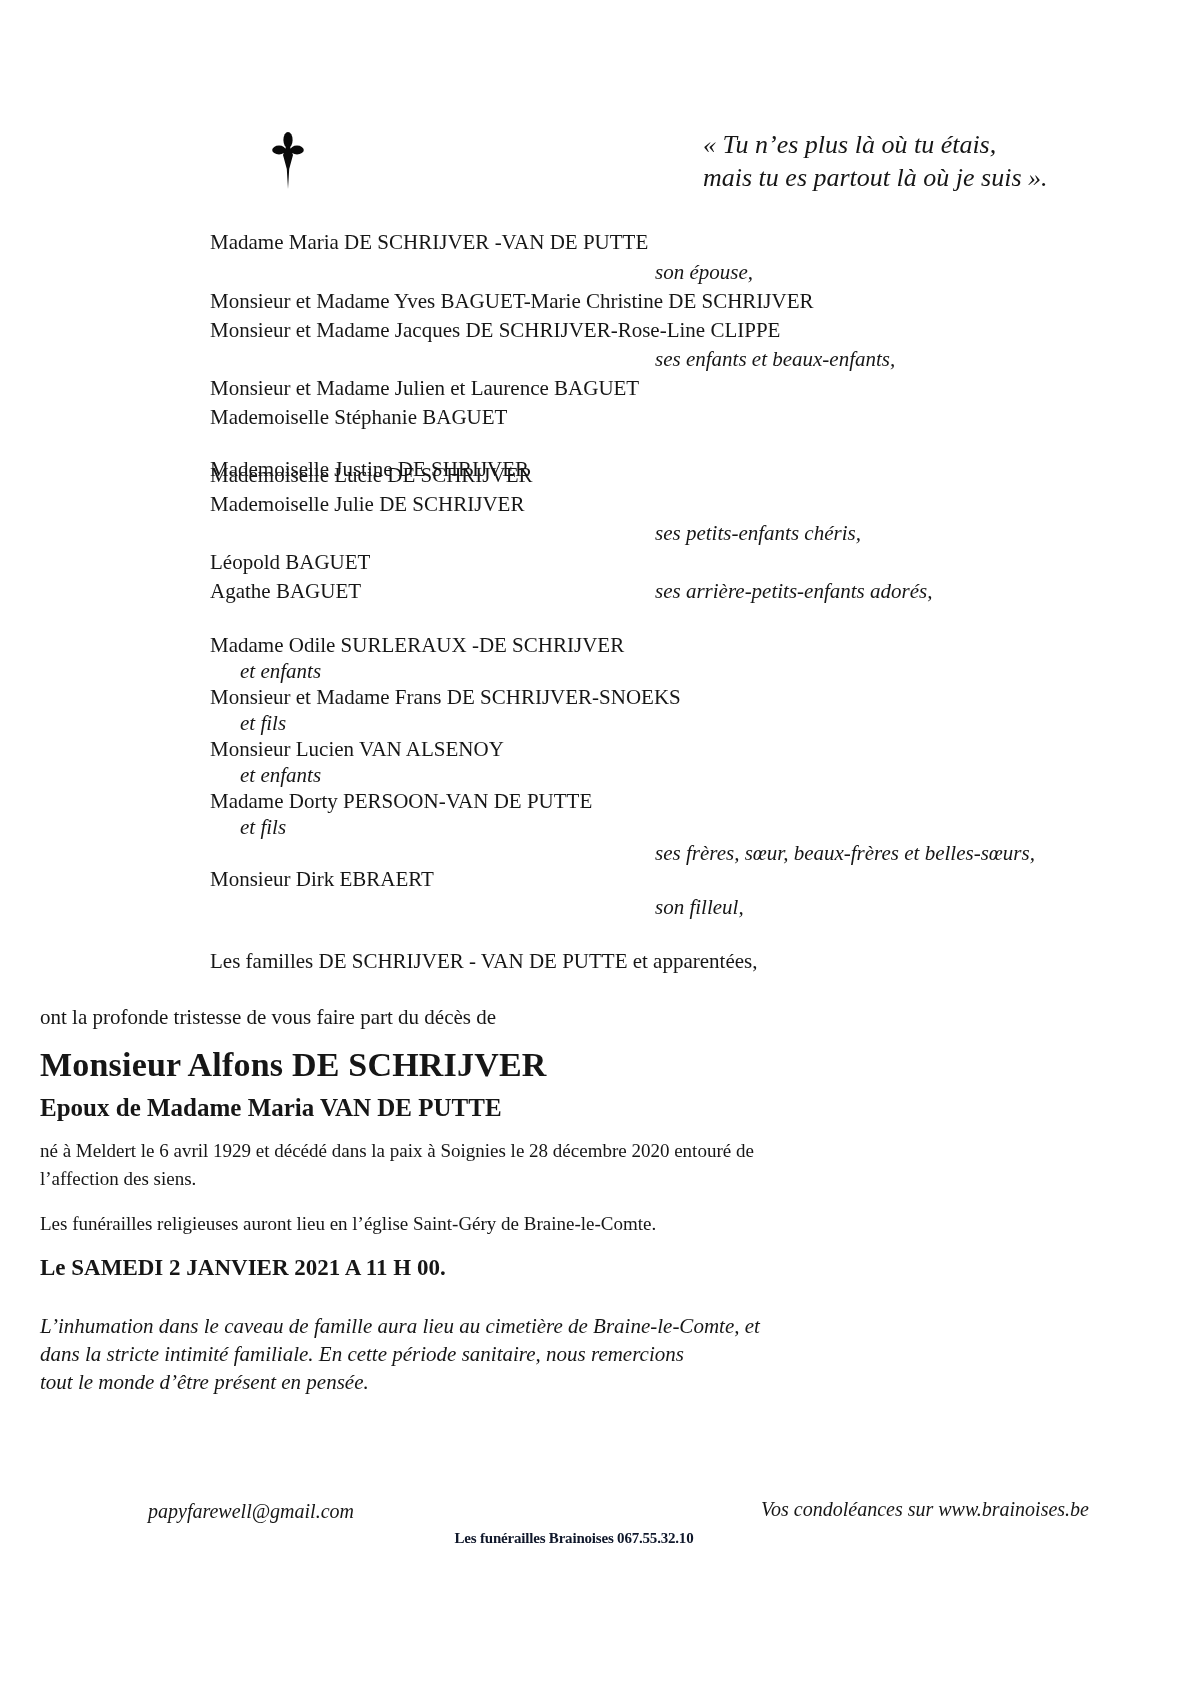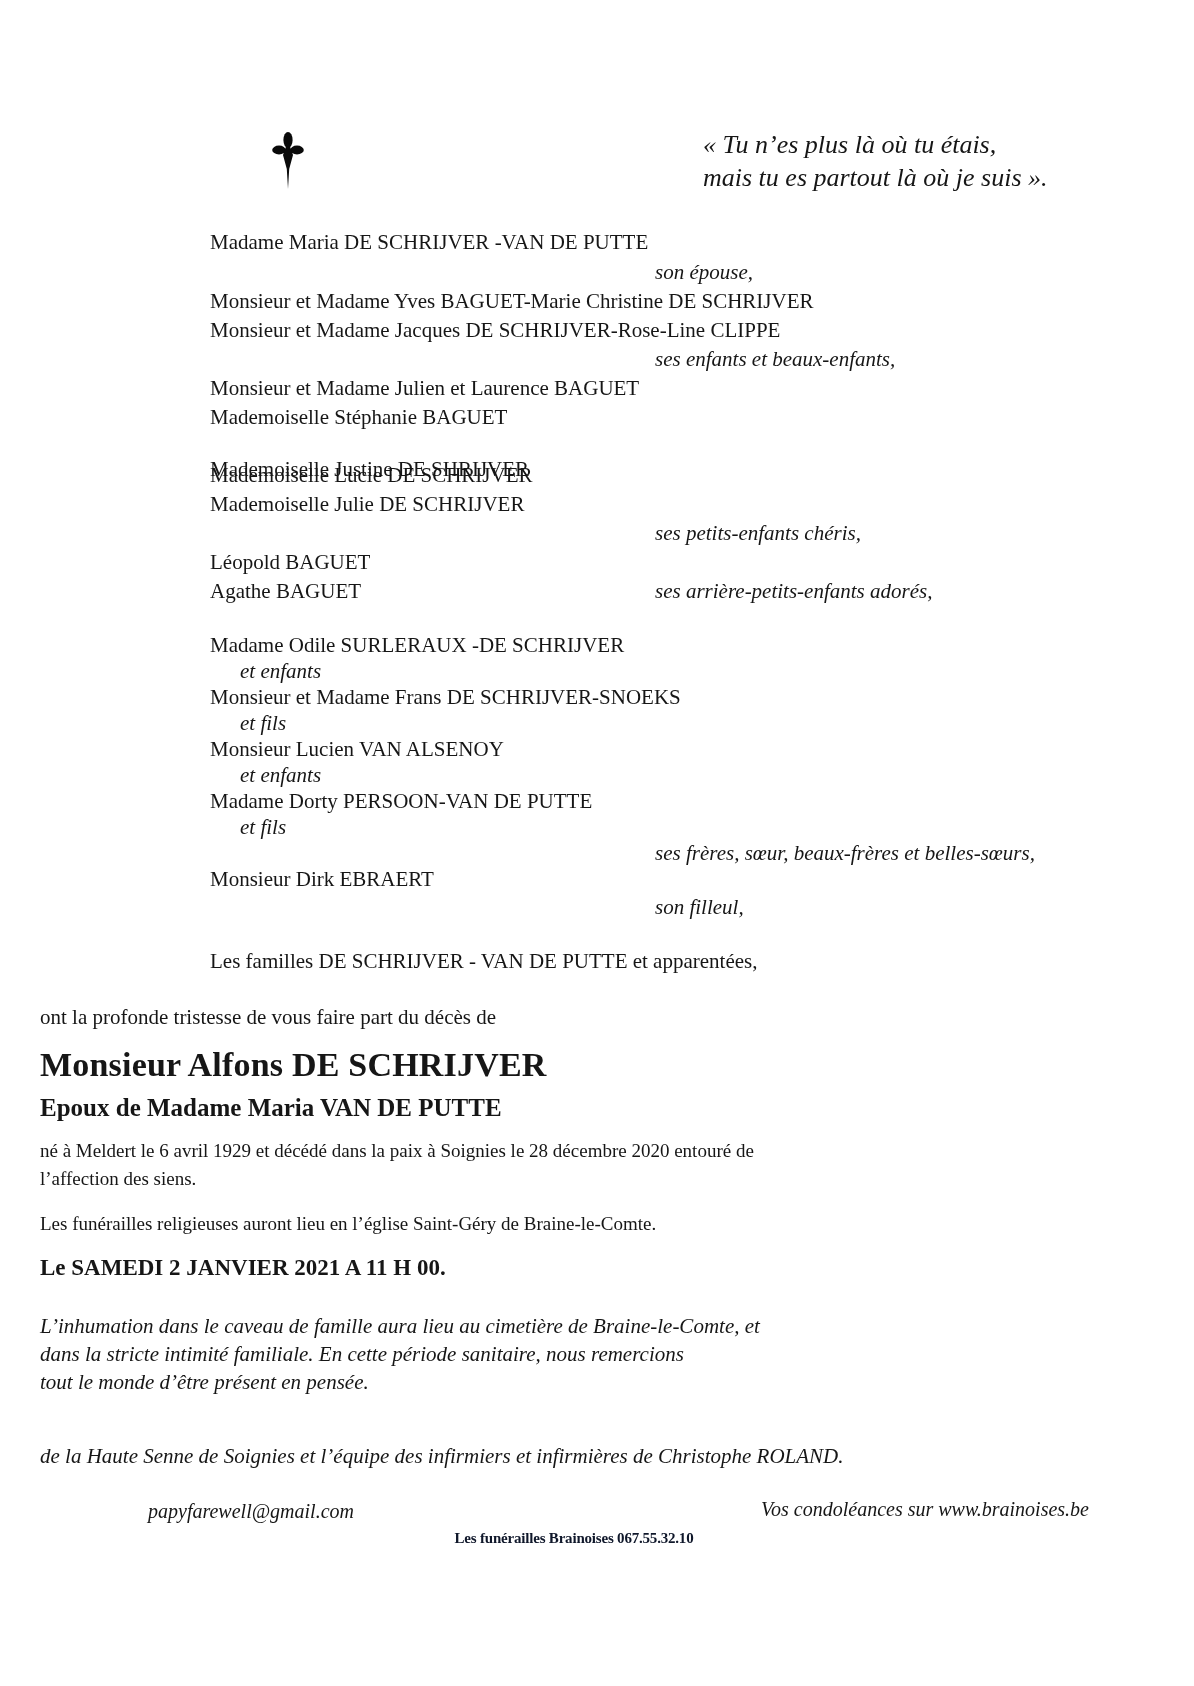--- a/index.html
+++ b/index.html
@@ -85,19 +85,18 @@
   <div class="abs center body-center" style="top:1140px">né à Meldert le 6 avril 1929 et décédé dans la paix à Soignies le 28 décembre 2020 entouré de</div>
   <div class="abs center body-center" style="top:1168px">l’affection des siens.</div>
 
   <div class="abs center body-center" style="top:1213px">Les funérailles religieuses auront lieu en l’église Saint-Géry de Braine-le-Comte.</div>
   <div class="abs center date-line" style="top:1255px">Le SAMEDI 2 JANVIER 2021 A 11 H 00.</div>
 
   <div class="abs center italic-center" style="top:1315px">L’inhumation dans le caveau de famille aura lieu au cimetière de Braine-le-Comte, et</div>
   <div class="abs center italic-center" style="top:1343px">dans la stricte intimité familiale. En cette période sanitaire, nous remercions</div>
   <div class="abs center italic-center" style="top:1371px">tout le monde d’être présent en pensée.</div>
 
-  <div class="abs center italic-center" style="top:1445px">de la Haute Senne de Soignies et l’équipe des infirmiers et infirmières de Christophe ROLAND.</div>
 
   <div class="abs footer-left" style="top:1500px">papyfarewell@gmail.com</div>
   <div class="abs footer-right" style="top:1498px">Vos condoléances sur www.brainoises.be</div>
   <div class="abs footer-center" style="top:1530px">Les funérailles Brainoises 067.55.32.10</div>
 
 </div>
 
 </body></html>

